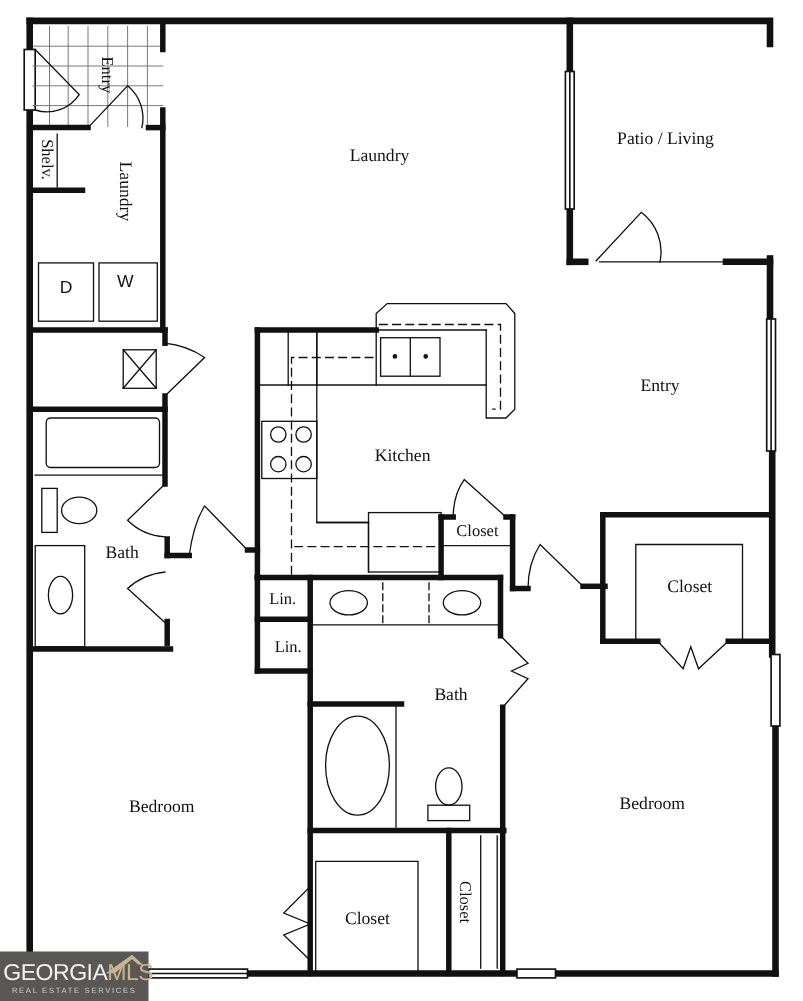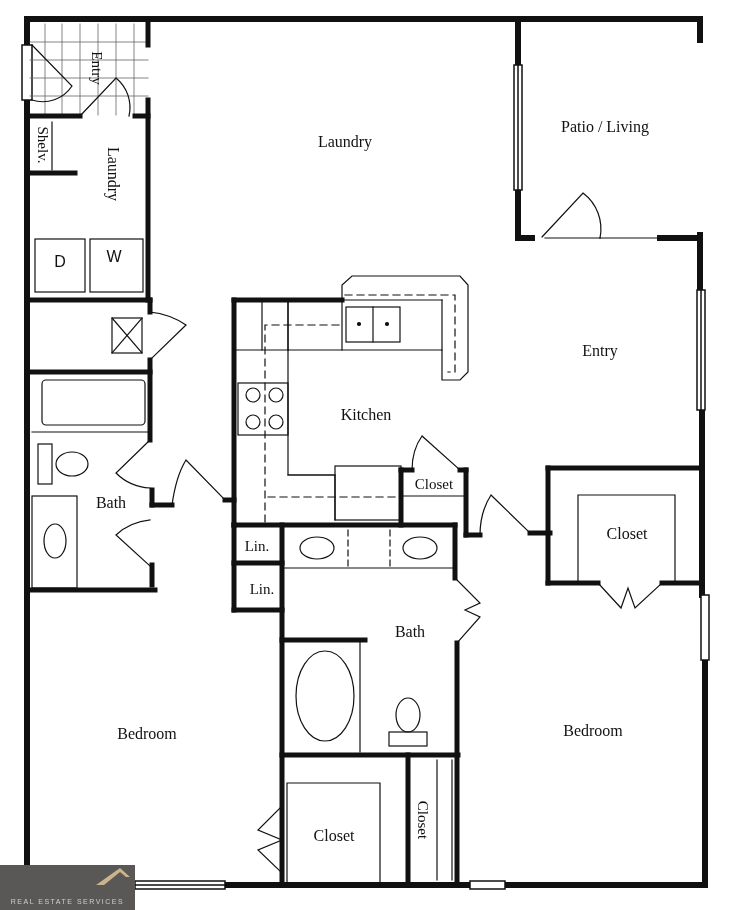--- a/index.html
+++ b/index.html
@@ -219,14 +219,15 @@
 <div class="room-label" style="left:627px; top:534px;">Closet</div>
 <div class="room-label" style="left:147px; top:734px;">Bedroom</div>
 <div class="room-label" style="left:593px; top:731px;">Bedroom</div>
 <div class="room-label" style="left:334px; top:836px;">Closet</div>
 <div class="room-label vert small" style="left:422px; top:820px;">Closet</div>
 
 <div id="logo">
   <svg width="40" height="20" viewBox="0 0 40 20">
     <polygon points="4,20 28,3 38,12 34,12 28,7 12,20" fill="#c9b48e"></polygon>
   </svg>
+  <div class="brand"><span>GEORGIA</span><span class="mls">MLS</span></div>
   <div class="tagline">REAL ESTATE SERVICES</div>
 </div>
 
 </body></html>

